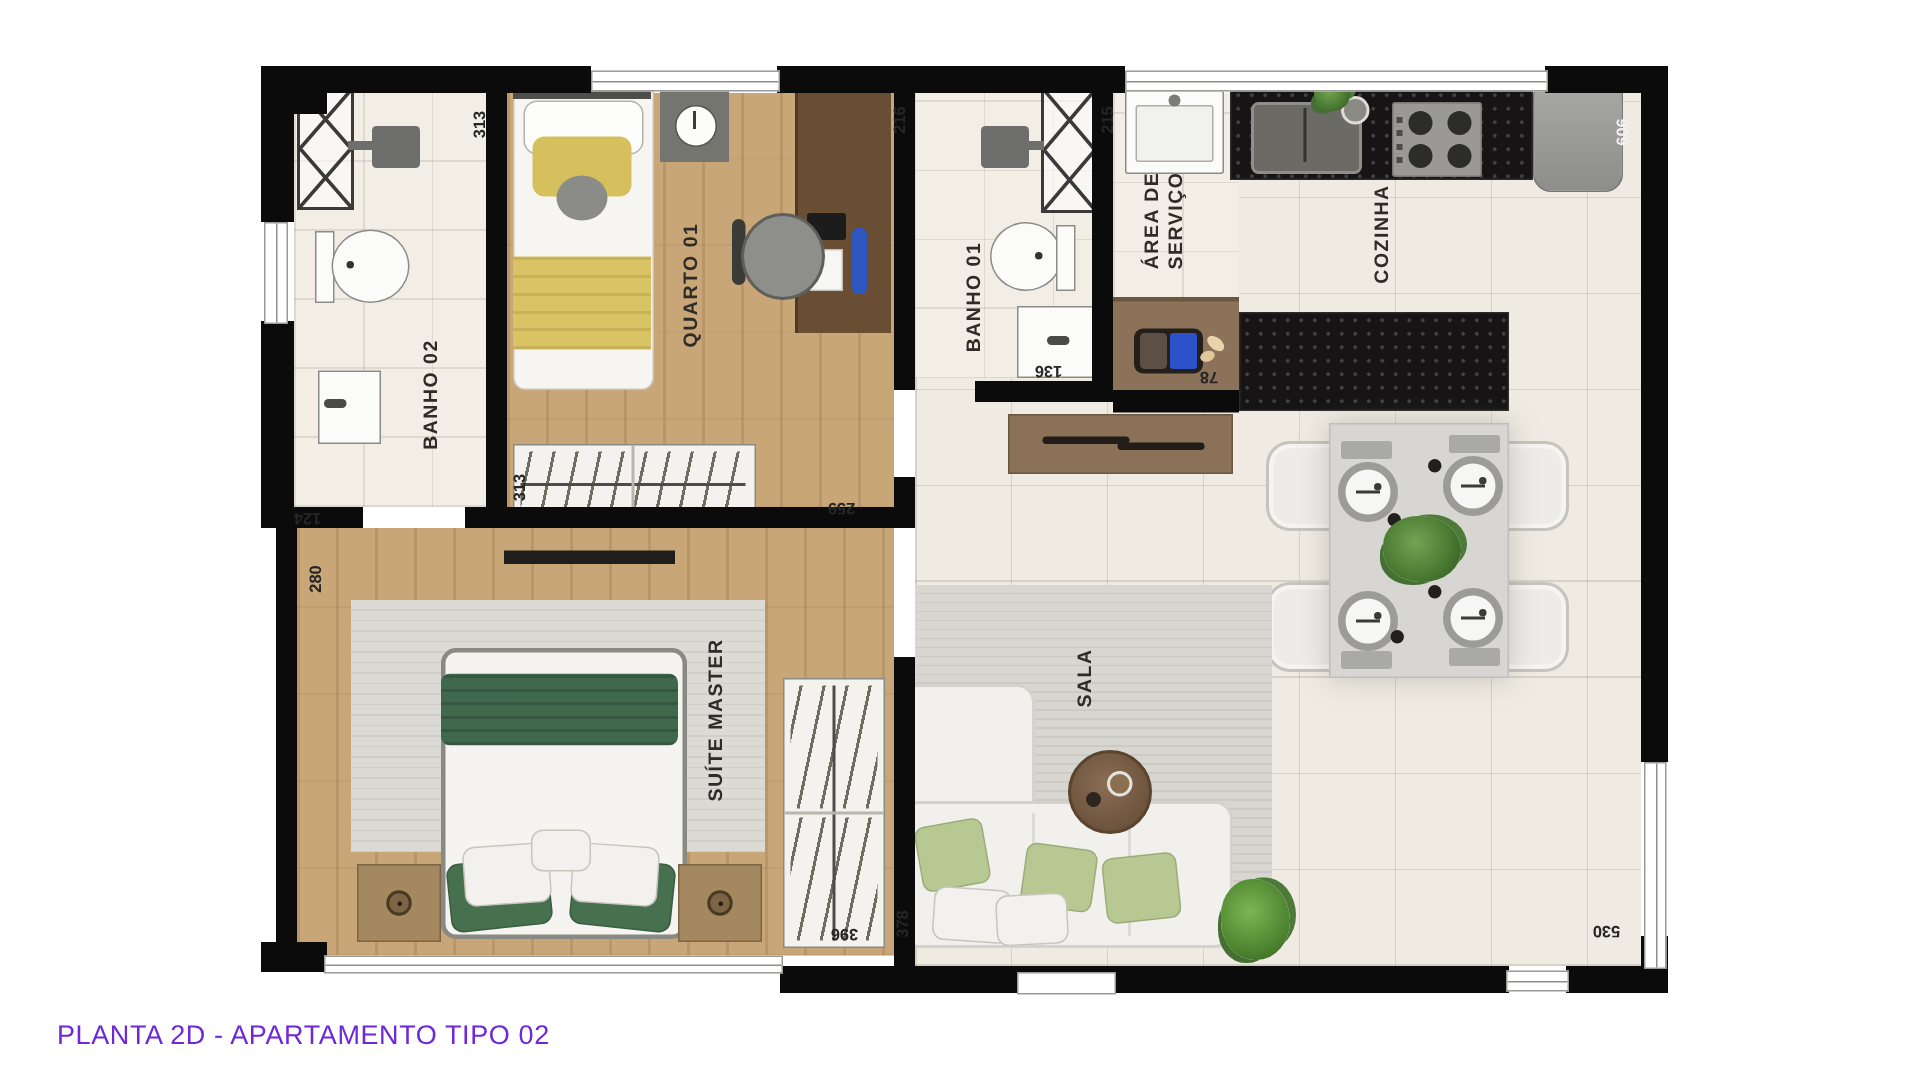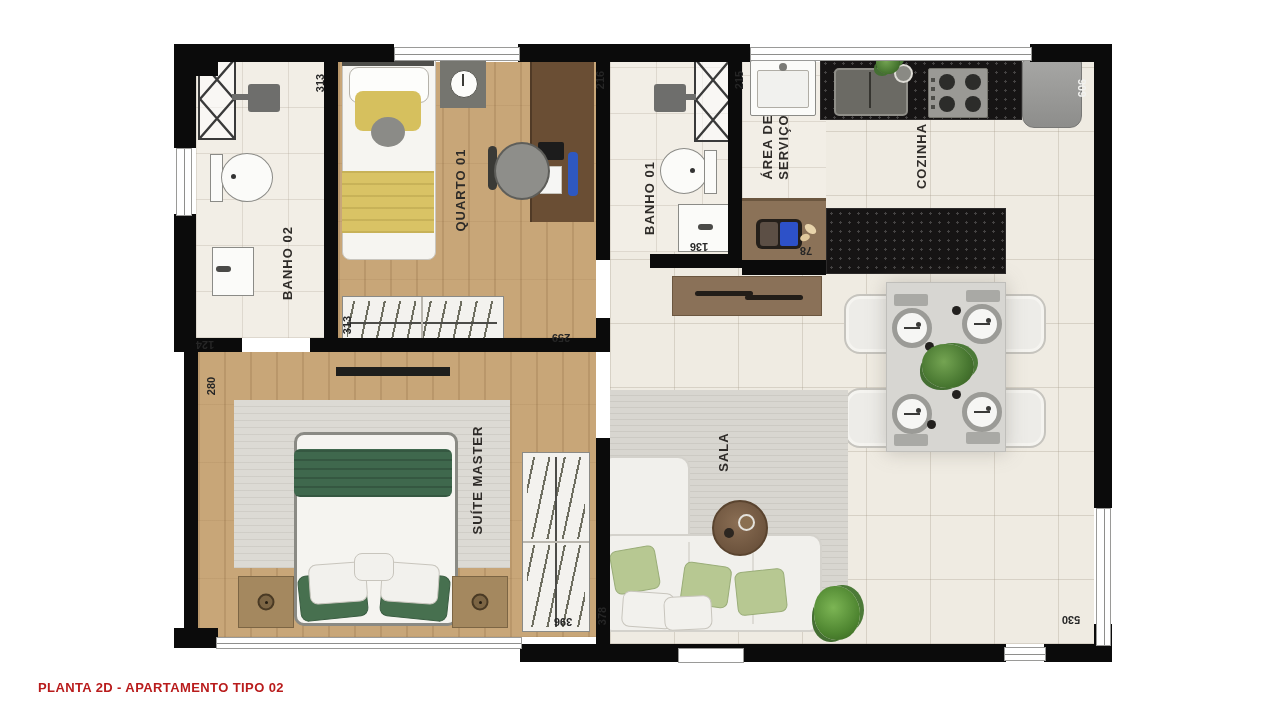--- a/index.html
+++ b/index.html
@@ -251,14 +251,14 @@
   <div class="dim r180" style="left:205px;top:345px;">124</div>
   <div class="dim r90" style="left:211px;top:386px;">280</div>
   <div class="dim r90" style="left:347px;top:325px;">313</div>
   <div class="dim r180" style="left:561px;top:338px;">259</div>
   <div class="dim r180" style="left:699px;top:247px;">136</div>
   <div class="dim r180" style="left:806px;top:251px;">78</div>
   <div class="dim r180" style="left:563px;top:622px;">396</div>
   <div class="dim r90" style="left:602px;top:616px;">378</div>
   <div class="dim r180" style="left:1071px;top:620px;">530</div>
 
-  <div class="abs" style="left:38px;top:680px;font-size:13px;font-weight:700;color:#b91c1c;letter-spacing:.4px;">PLANTA 2D - APARTAMENTO TIPO 02</div>
+  <div class="abs" style="left:38px;top:680px;font-size:18px;font-weight:400;color:#6d28d9;letter-spacing:.4px;">PLANTA 2D - APARTAMENTO TIPO 02</div>
 </div>
 
 </body></html>

